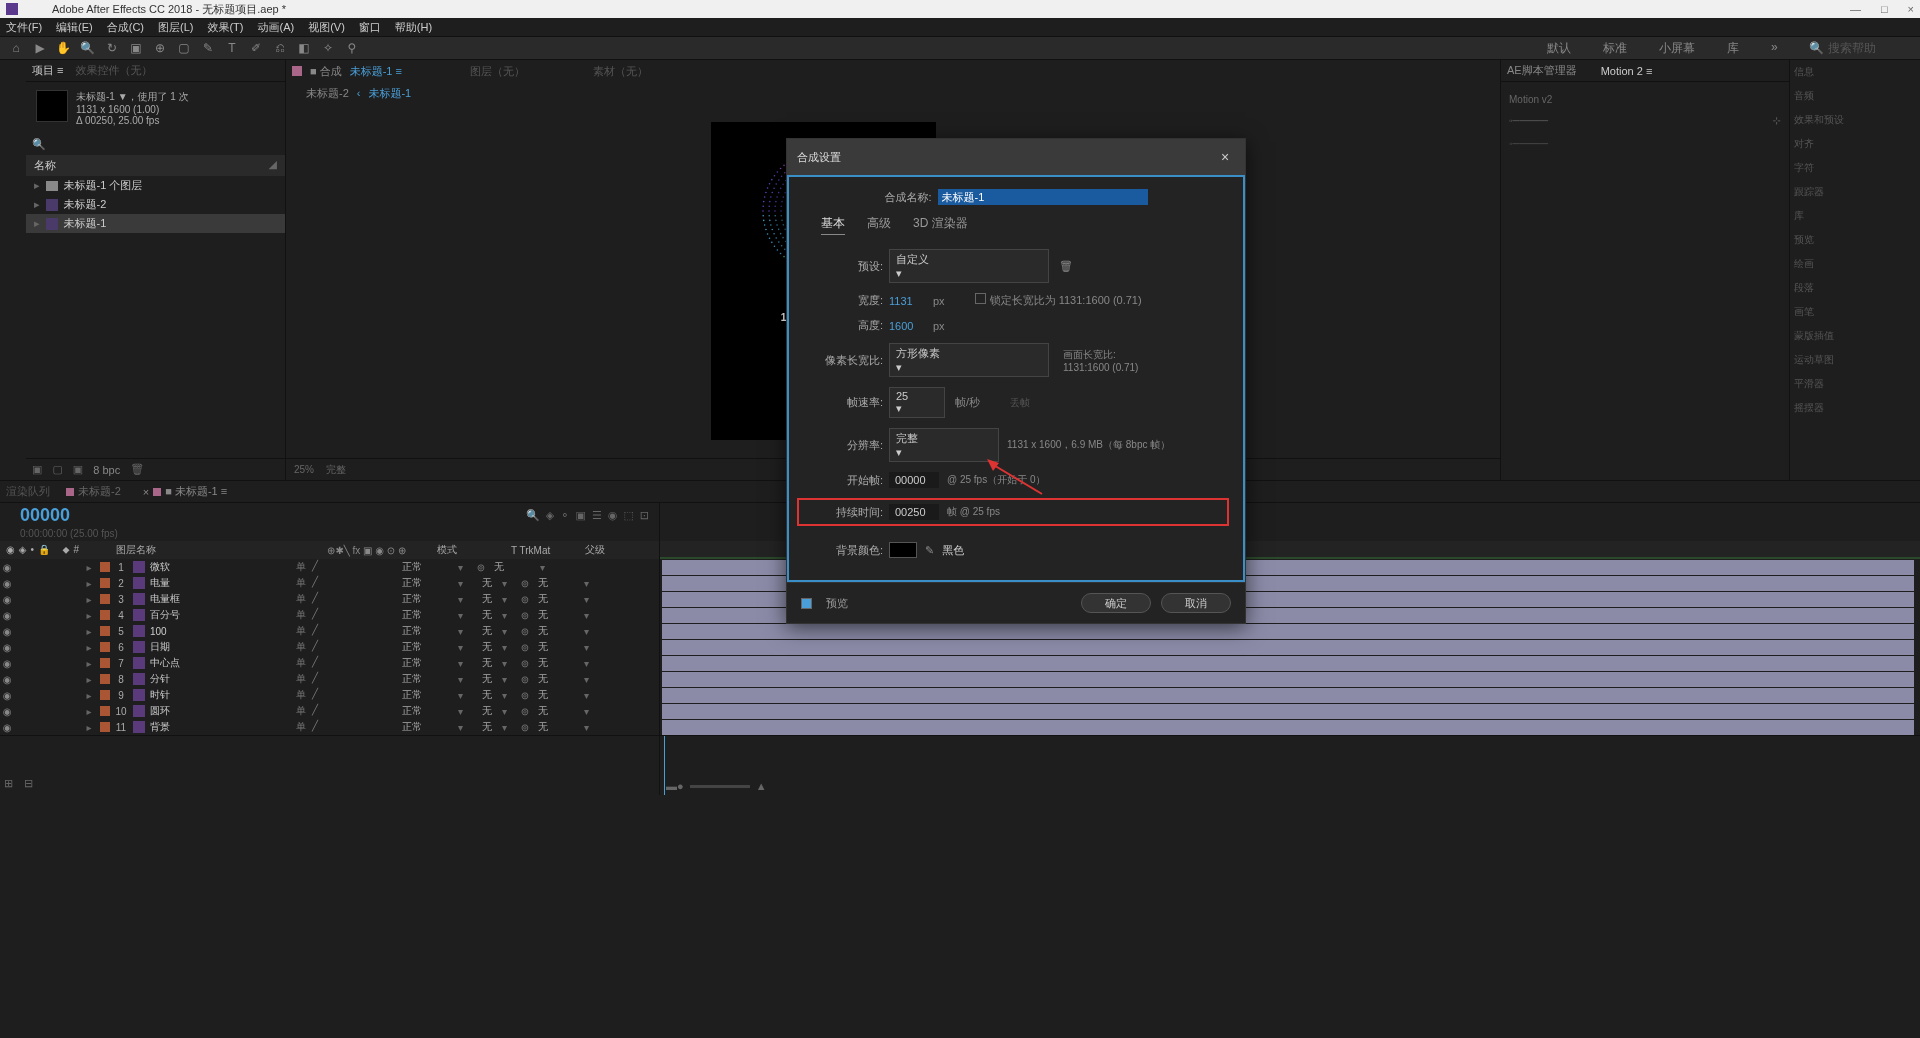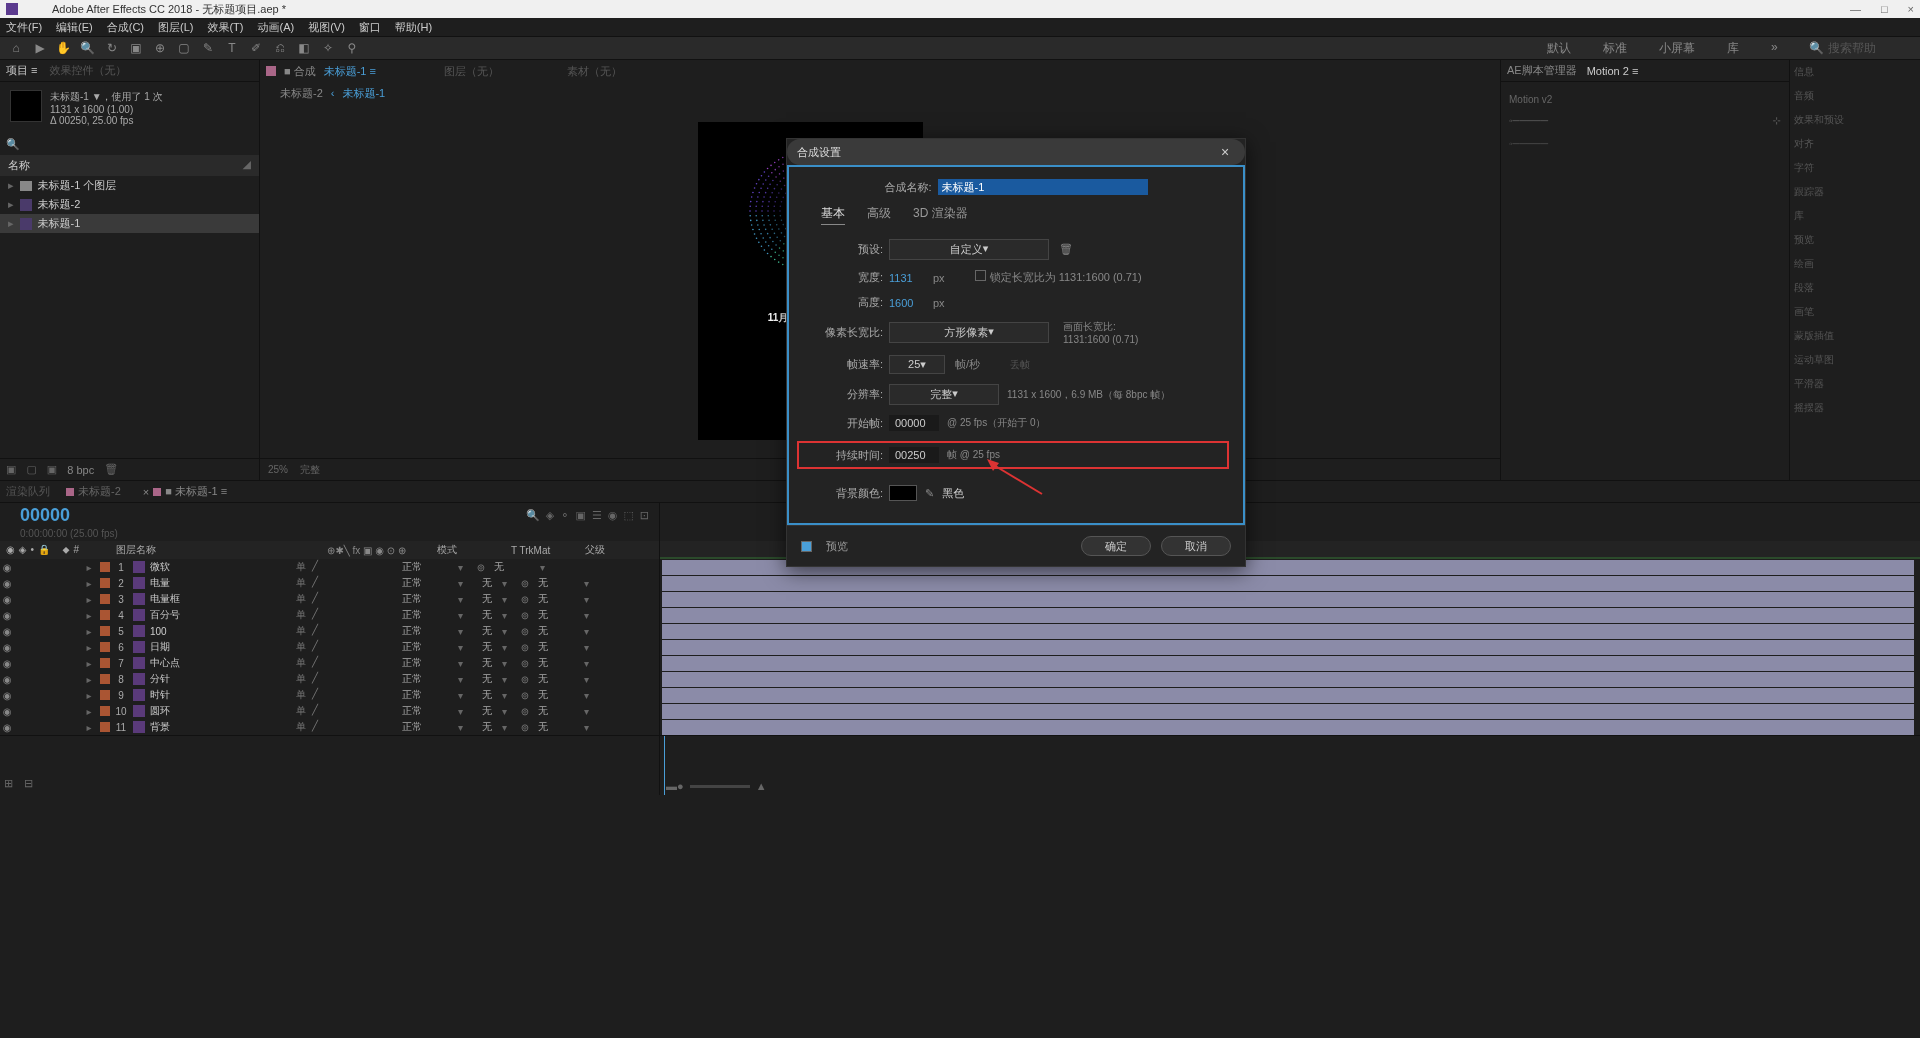--- a/index.html
+++ b/index.html
@@ -13,21 +13,21 @@
 
 .menu-bar { height: 18px; background: #1e1e1e; display: flex; align-items: center; padding: 0 6px; gap: 14px; color: #ccc; font-size: 11px; }
 
 
 .toolbar { height: 24px; background: #2a2a2a; border-top: 1px solid #111; border-bottom: 1px solid #111; display: flex; align-items: center; padding: 0 8px; gap: 8px; }
 .toolbar .tool-icon { width: 16px; height: 16px; display: flex; align-items: center; justify-content: center; color: #888; font-size: 12px; }
 .toolbar .workspace-tabs { margin-left: auto; display: flex; gap: 20px; color: #888; font-size: 12px; padding-right: 30px; }
 .toolbar .workspace-tabs span { padding: 4px 6px; }
 
 
-.main-area { display: flex; height: 420px; }
+.main-area { display: flex; height: 420px; margin-left: 26px; }
 
 
 .project-panel { width: 260px; background: #1e1e1e; border-right: 1px solid #111; display: flex; flex-direction: column; }
 .panel-tabs { height: 22px; display: flex; align-items: center; padding: 0 6px; gap: 12px; font-size: 11px; color: #888; border-bottom: 1px solid #111; }
 .panel-tabs .active { color: #ccc; }
 .comp-info { padding: 8px 10px; display: flex; gap: 8px; font-size: 10px; color: #aaa; }
 .comp-thumb { width: 32px; height: 32px; background: #000; border: 1px solid #333; }
 .search-row { display: flex; align-items: center; padding: 4px 6px; gap: 6px; }
 .search-row .search-icon { color: #666; }
 .project-header { background: #2a2a2a; padding: 3px 8px; font-size: 11px; color: #ccc; display: flex; }
@@ -53,21 +53,21 @@
 .date-text { color: #fff; font-size: 10px; margin-top: 35px; font-weight: bold; }
 .battery-row { display: flex; align-items: center; gap: 4px; margin-top: 5px; }
 .battery-text { color: #fff; font-size: 7px; }
 .battery-icon { width: 16px; height: 6px; border: 1px solid #fff; background: #fff; }
 .fingerprint { width: 24px; height: 24px; border: 1px solid #666; border-radius: 50%; margin-top: 25px; }
 .viewer-footer { height: 22px; display: flex; align-items: center; padding: 0 8px; gap: 12px; font-size: 10px; color: #666; border-top: 1px solid #111; }
 
 
 .right-panels { width: 420px; background: #1e1e1e; border-left: 1px solid #111; display: flex; }
 .side-col { flex: 1; border-right: 1px solid #111; }
-.side-tabs { height: 22px; display: flex; align-items: center; padding: 0 6px; gap: 10px; font-size: 11px; color: #888; border-bottom: 1px solid #111; }
+.side-tabs { height: 22px; display: flex; align-items: center; padding: 0 6px; gap: 24px; font-size: 11px; color: #888; border-bottom: 1px solid #111; }
 .side-content { padding: 8px; color: #666; font-size: 10px; }
 .side-item { padding: 5px 4px; color: #555; font-size: 10px; }
 
 
 .timeline-panel { background: #1e1e1e; border-top: 1px solid #111; }
 .timeline-tabs { height: 22px; display: flex; align-items: center; padding: 0 6px; gap: 10px; font-size: 11px; color: #888; border-bottom: 1px solid #111; }
 .timeline-tabs .comp-tab { display: flex; align-items: center; gap: 4px; padding: 0 6px; }
 .timeline-head { height: 38px; display: flex; }
 .tl-left { width: 660px; display: flex; flex-direction: column; border-right: 1px solid #111; }
 .timecode { color: #4a9fd8; font-size: 18px; font-weight: bold; padding: 2px 20px; }
@@ -100,32 +100,32 @@
 .layer-bar { flex: 1; background: #8b8ba8; border-top: 1px solid #1e1e1e; margin: 0 2px; }
 .layer-bar-track { flex: 1; display: flex; align-items: stretch; padding-right: 4px; }
 
 .timeline-bottom { height: 60px; border-top: 1px solid #111; display: flex; }
 .tl-bottom-left { width: 660px; border-right: 1px solid #111; display: flex; align-items: flex-end; padding: 4px; gap: 6px; }
 .tl-bottom-right { flex: 1; position: relative; }
 .playhead-line { position: absolute; left: 4px; top: 0; bottom: 0; width: 1px; background: #4a9fd8; }
 
 
 .dialog-overlay { position: absolute; left: 786px; top: 138px; width: 460px; background: #232323; border: 1px solid #333; z-index: 100; box-shadow: 0 4px 20px rgba(0,0,0,0.6); }
-.dialog-title { height: 26px; background: #3a3a3a; display: flex; align-items: center; padding: 0 10px; font-size: 11px; color: #ddd; border-radius: 13px; }
+.dialog-title { height: 36px; background: #3a3a3a; display: flex; align-items: center; padding: 0 10px; font-size: 11px; color: #ddd; }
 .dialog-title .close { margin-left: auto; width: 20px; height: 20px; display: flex; align-items: center; justify-content: center; color: #ccc; cursor: pointer; font-size: 14px; }
 .dialog-body { border: 2px solid #3a8fc8; padding: 12px 14px; }
 .dlg-row { display: flex; align-items: center; margin-bottom: 10px; font-size: 11px; }
 .dlg-label { text-align: right; width: 80px; color: #aaa; margin-right: 6px; }
 .dlg-input { background: #fff; color: #000; padding: 2px 4px; width: 210px; font-size: 11px; border: none; }
 .dlg-input.sel { background: #1a5a9f; color: #fff; }
 .dlg-tabs { display: flex; gap: 22px; margin: 6px 0 14px 18px; font-size: 12px; }
 .dlg-tabs .active { color: #ddd; border-bottom: 1px solid #888; padding-bottom: 2px; }
 .dlg-field { color: #4a9fd8; width: 40px; text-align: left; }
 .dlg-unit { color: #888; margin-left: 4px; }
-.dlg-select { background: #2a2a2a; border: 1px solid #444; padding: 2px 22px; width: 160px; color: #ccc; font-size: 11px; display: flex; justify-content: center; }
+.dlg-select { background: #2a2a2a; border: 1px solid #444; padding: 2px 6px; width: 160px; color: #ccc; font-size: 11px; display: flex; justify-content: center; flex-direction: column; }
 .dlg-checkbox { width: 11px; height: 11px; border: 1px solid #666; display: inline-block; margin-right: 4px; }
 .dlg-highlight { border: 2px solid #d33; padding: 4px; margin-left: -6px; }
 .dlg-note { color: #888; font-size: 10px; margin-left: 8px; }
 .color-swatch { width: 28px; height: 16px; background: #000; border: 1px solid #555; }
 .dlg-footer { display: flex; align-items: center; padding: 10px 14px; gap: 10px; border-top: 1px solid #333; }
 .dlg-btn { width: 70px; height: 20px; background: #333; border: 1px solid #555; color: #ccc; font-size: 11px; display: flex; align-items: center; justify-content: center; border-radius: 10px; cursor: pointer; }
 .red-arrow { position: absolute; pointer-events: none; }
 .bottom-tool-icon { width:14px; height:14px; color:#666; }
 </style>
 </head>

